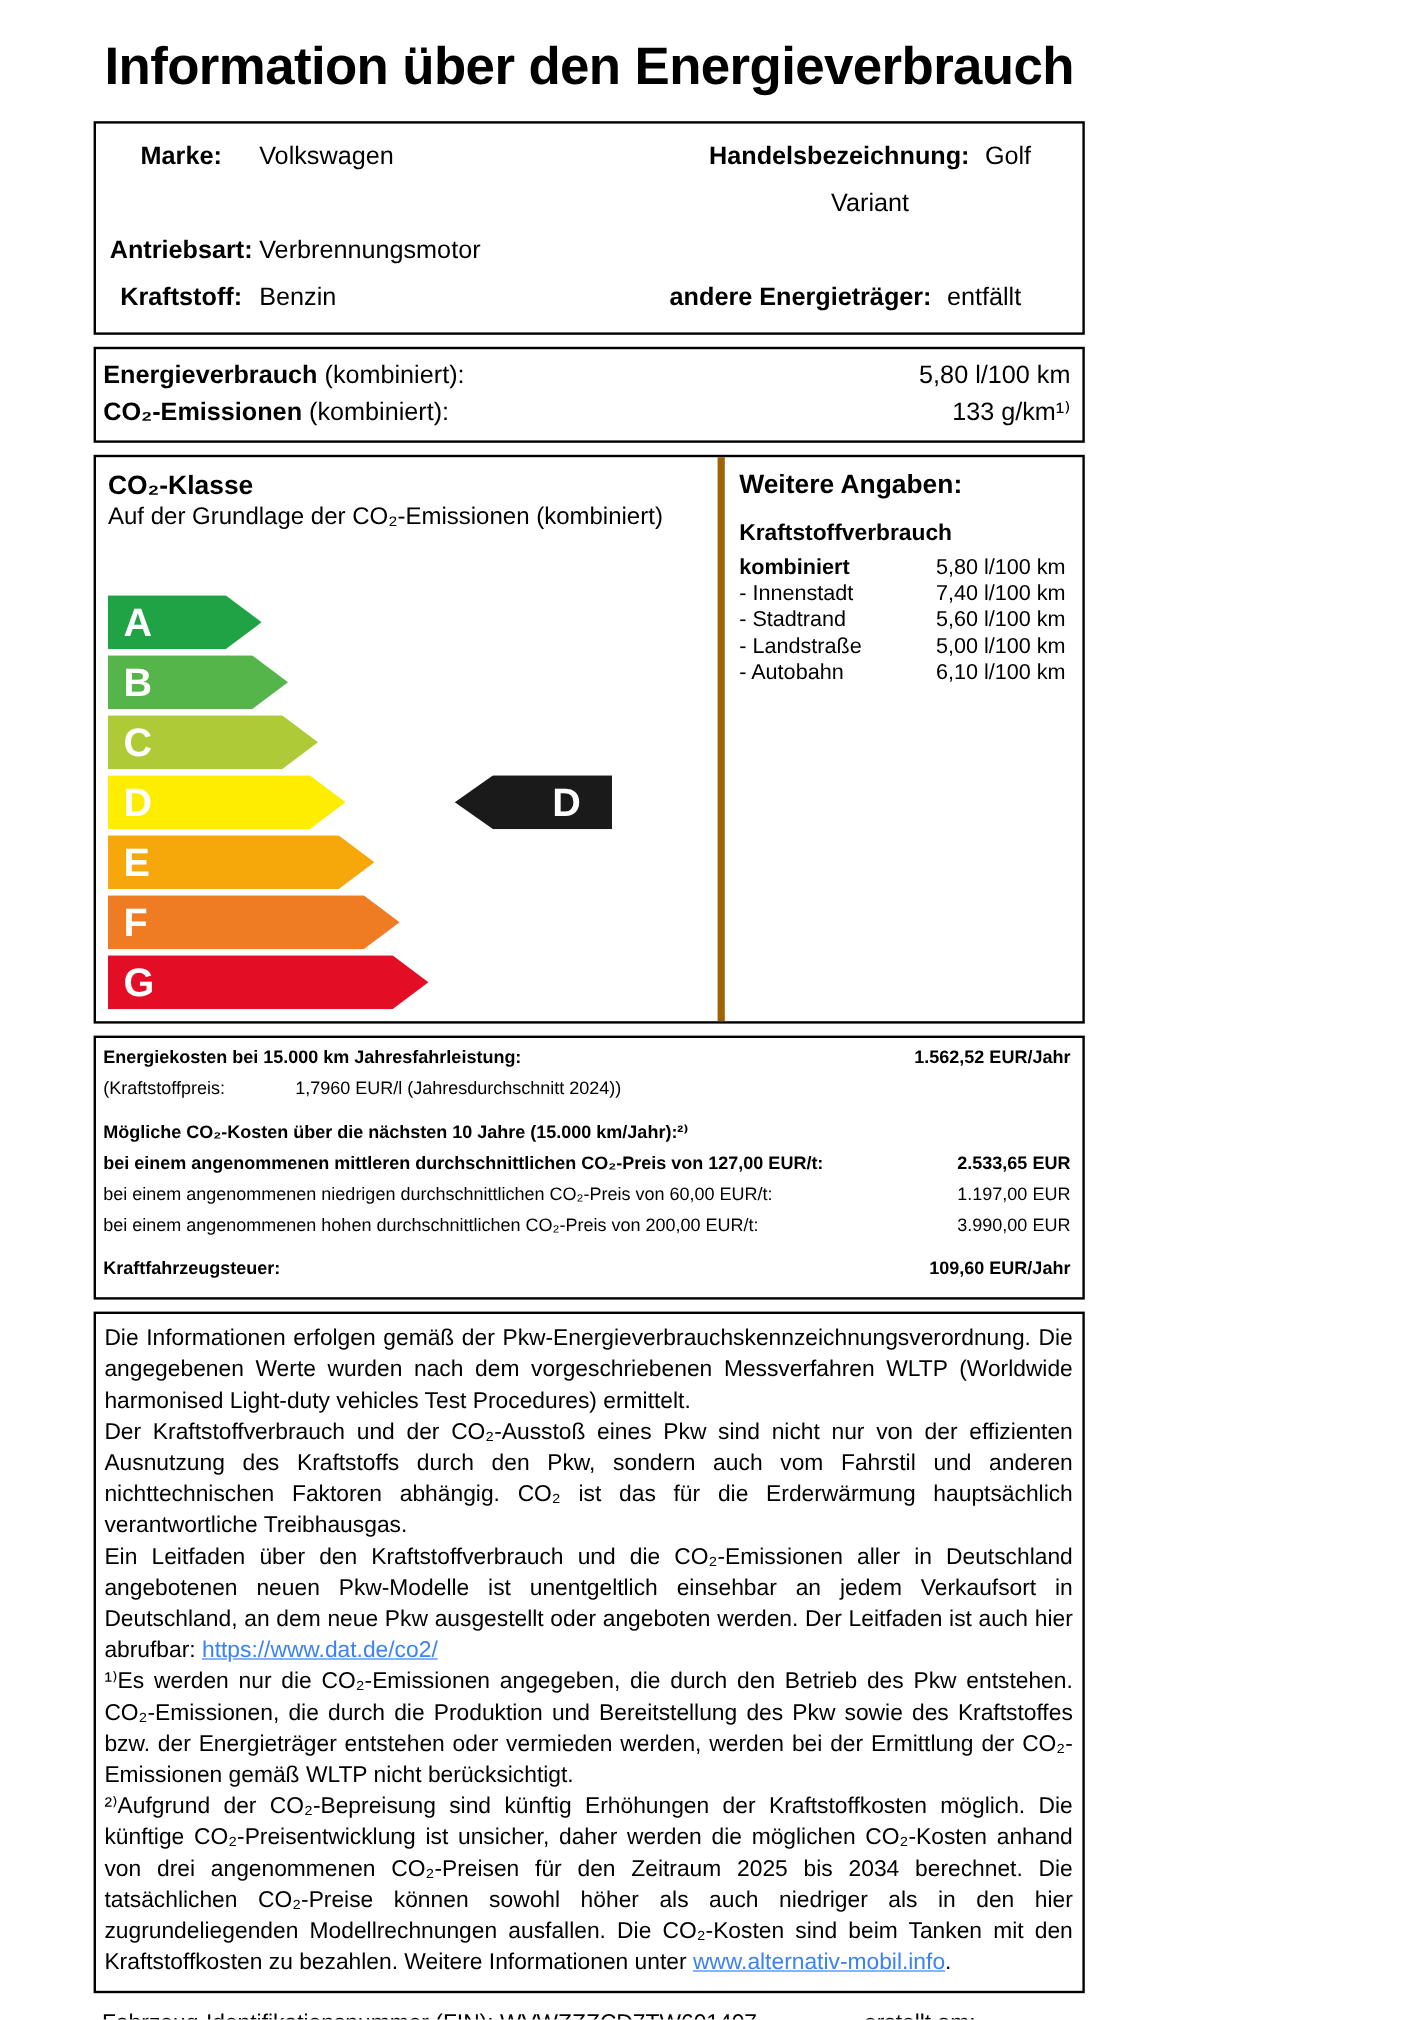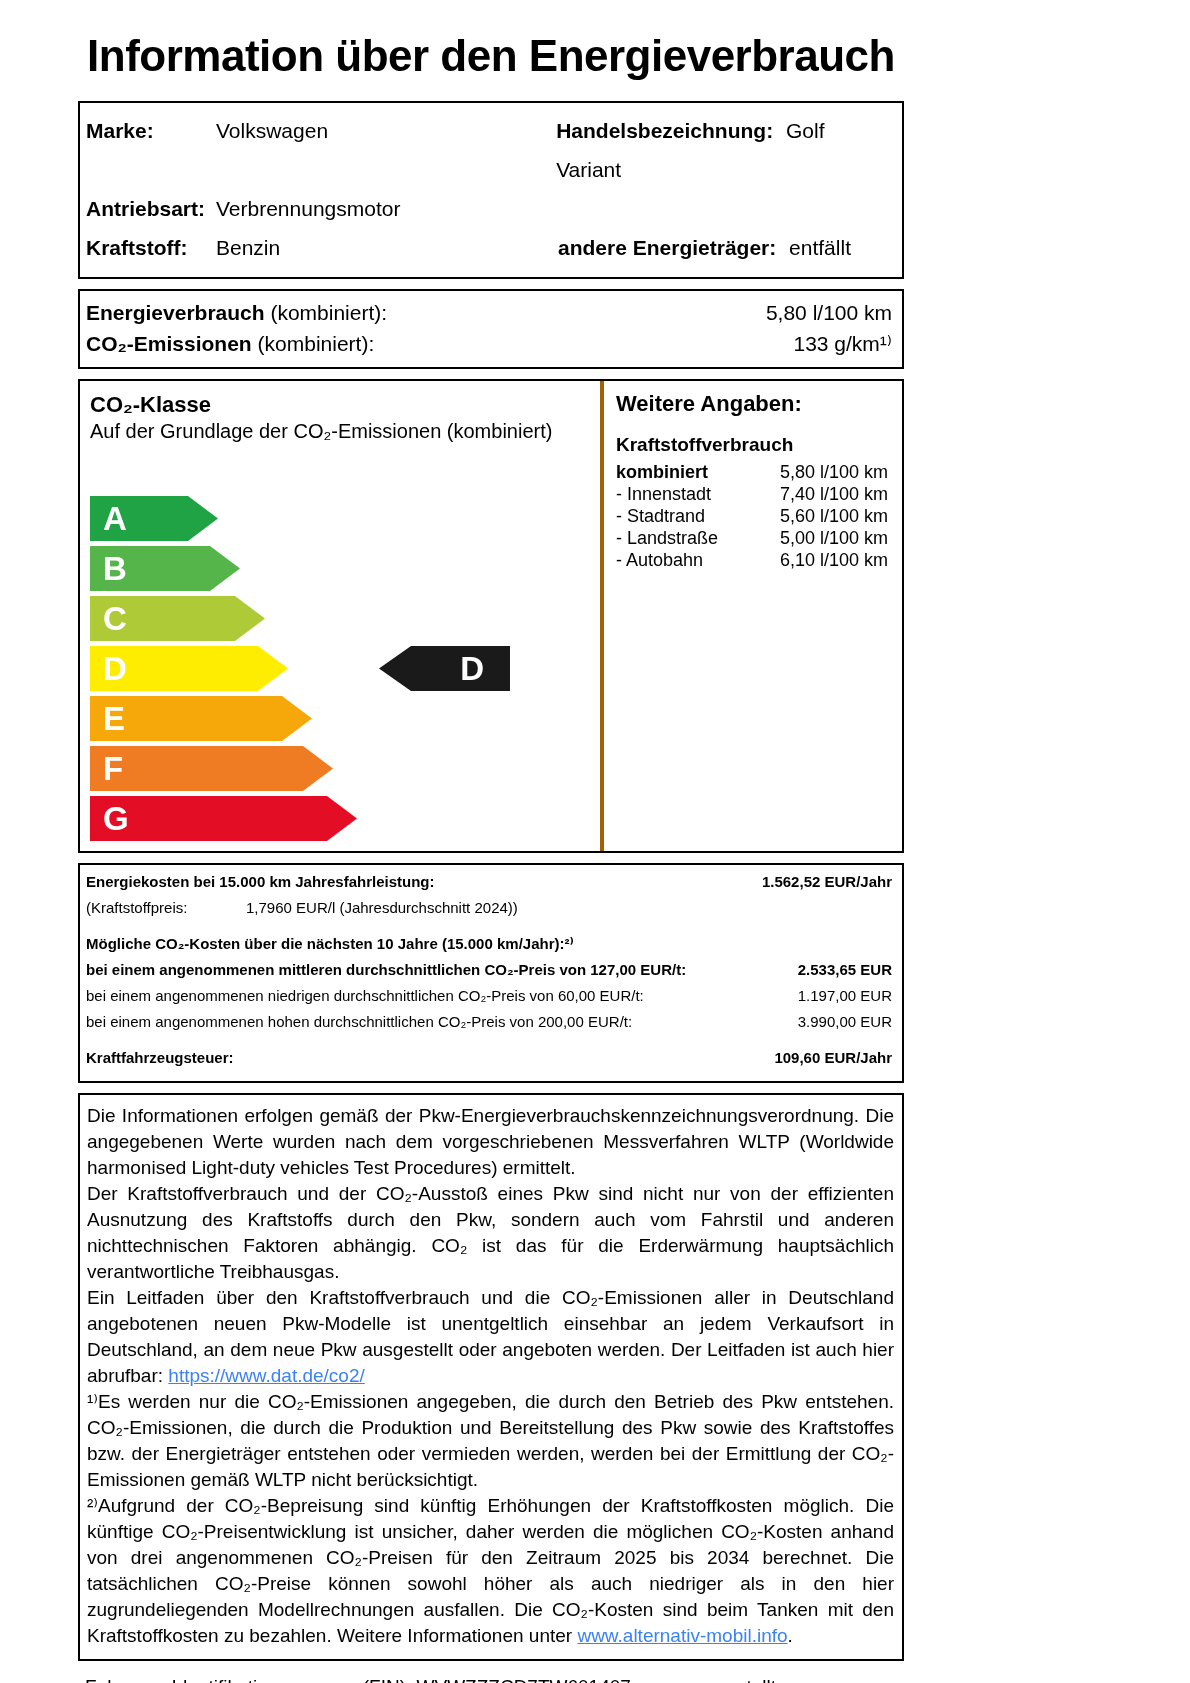--- a/index.html
+++ b/index.html
@@ -9,21 +9,21 @@
     color:#000;position:relative;
   }
   .content{margin-left:78px;width:826px;}
   h1{
     text-align:center;font-size:44px;font-weight:bold;
     line-height:1.16;margin:30px 0 20px 0;letter-spacing:-0.5px;
   }
   .box{border:2px solid #000;margin-bottom:10px;box-sizing:border-box;background:#fff;}
   
   .box1{padding:8px 8px 10px 6px;font-size:21px;}
-  .vrow{display:flex;line-height:39px;}
+  .vrow{display:flex;line-height:39px;text-align:center;}
   .vrow-left{width:472px;display:flex;}
   .lbl{font-weight:bold;}
   .lbl-w{font-weight:bold;min-width:130px;}
   .vrow-right .val{margin-left:7px;}
   
   .box2{padding:6px 10px 8px 6px;font-size:21px;}
   .crow2{display:flex;justify-content:space-between;line-height:31px;}
   
   .box3{display:flex;min-height:472px;margin-bottom:10px;}
   .box3-left{flex:1;padding:10px 0 10px 10px;position:relative;}
@@ -38,21 +38,21 @@
     clip-path:polygon(0 0, calc(100% - 30px) 0, 100% 50%, calc(100% - 30px) 100%, 0 100%);
   }
   .aw0{width:128px;} .aw1{width:150px;} .aw2{width:175px;} .aw3{width:198px;}
   .aw4{width:222px;} .aw5{width:243px;} .aw6{width:267px;}
   .indicator{
     position:absolute;left:289px;top:0;width:131px;height:45px;
     color:#fff;display:flex;align-items:center;justify-content:flex-end;
     padding-right:26px;box-sizing:border-box;font-size:33px;font-weight:bold;
     clip-path:polygon(32px 0, 100% 0, 100% 100%, 32px 100%, 0 50%);
   }
-  .box3-right{width:272px;border-left:4px solid #a16207;padding:10px 14px 16px 12px;}
+  .box3-right{width:272px;border-left:6px solid #a16207;padding:10px 14px 16px 12px;}
   .wa-heading{font-size:22px;font-weight:bold;line-height:26px;margin-bottom:16px;}
   .wa-sub{font-size:19px;font-weight:bold;line-height:24px;margin-bottom:4px;}
   .warow{display:flex;justify-content:space-between;font-size:18px;line-height:22px;}
   .warow.bold .wa-l{font-weight:bold;}
   
   .box4{padding:4px 10px 10px 6px;font-size:15px;}
   .costrow{display:flex;justify-content:space-between;line-height:26px;}
   .costrow.bold{font-weight:bold;}
   .fuelprice{line-height:26px;}
   .fuelprice .fp-l{display:inline-block;min-width:160px;}

